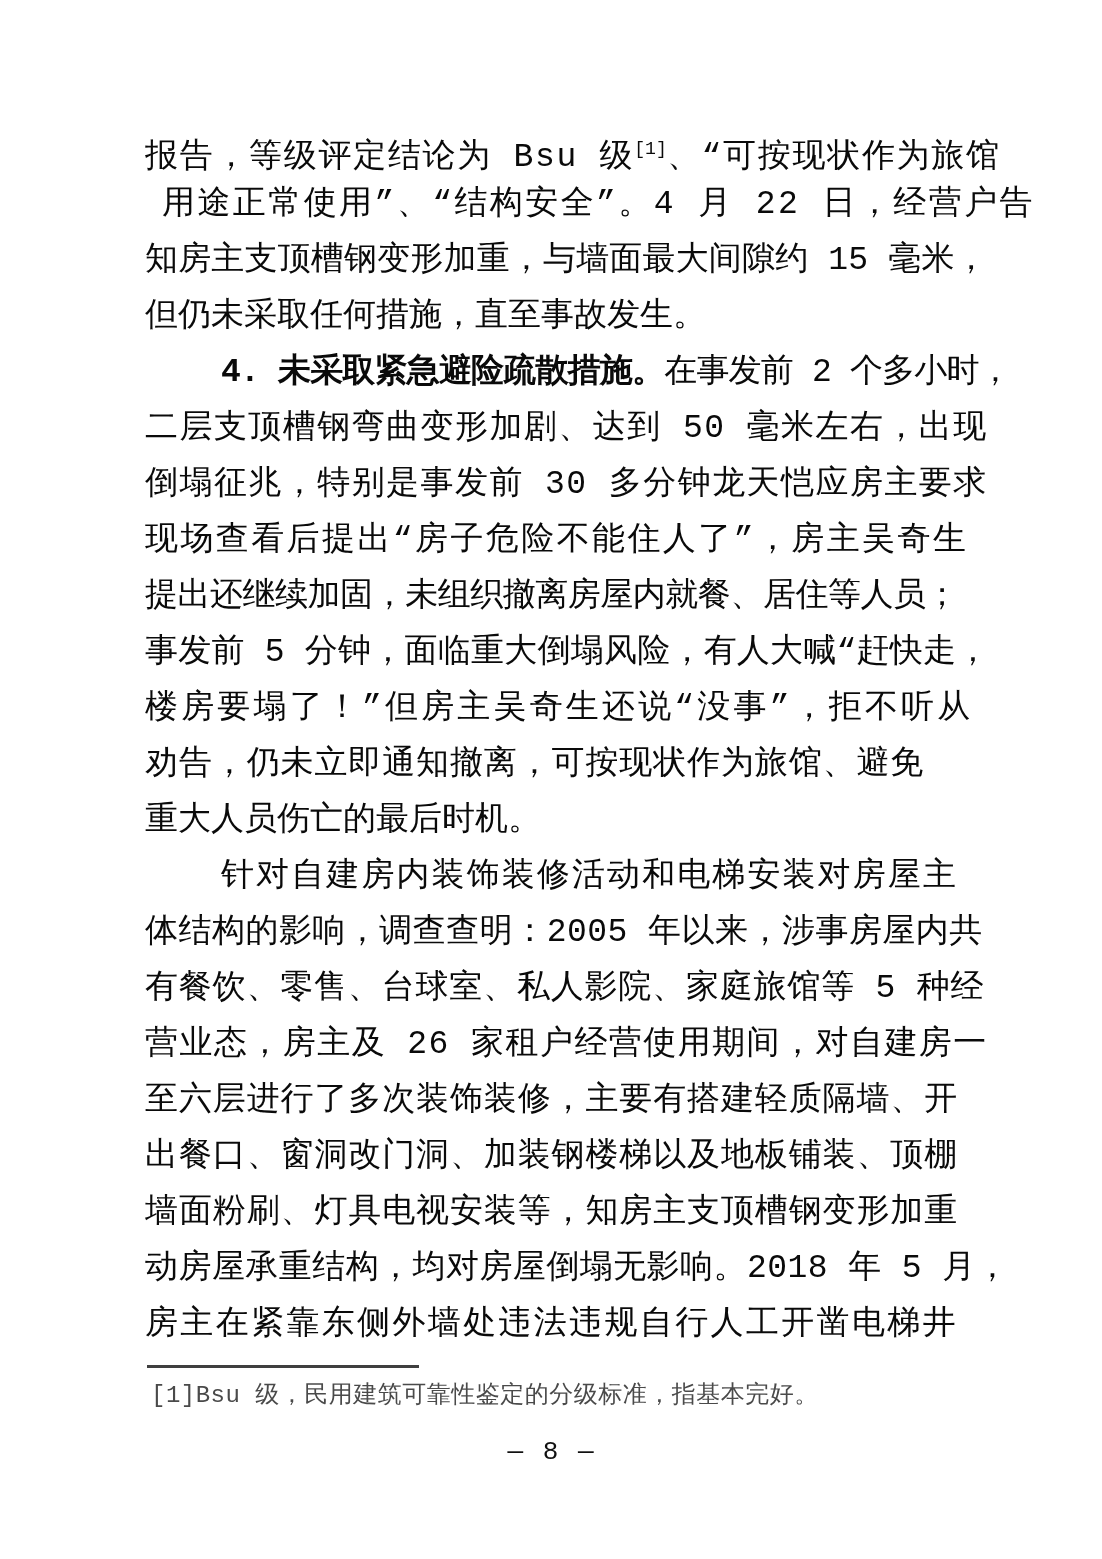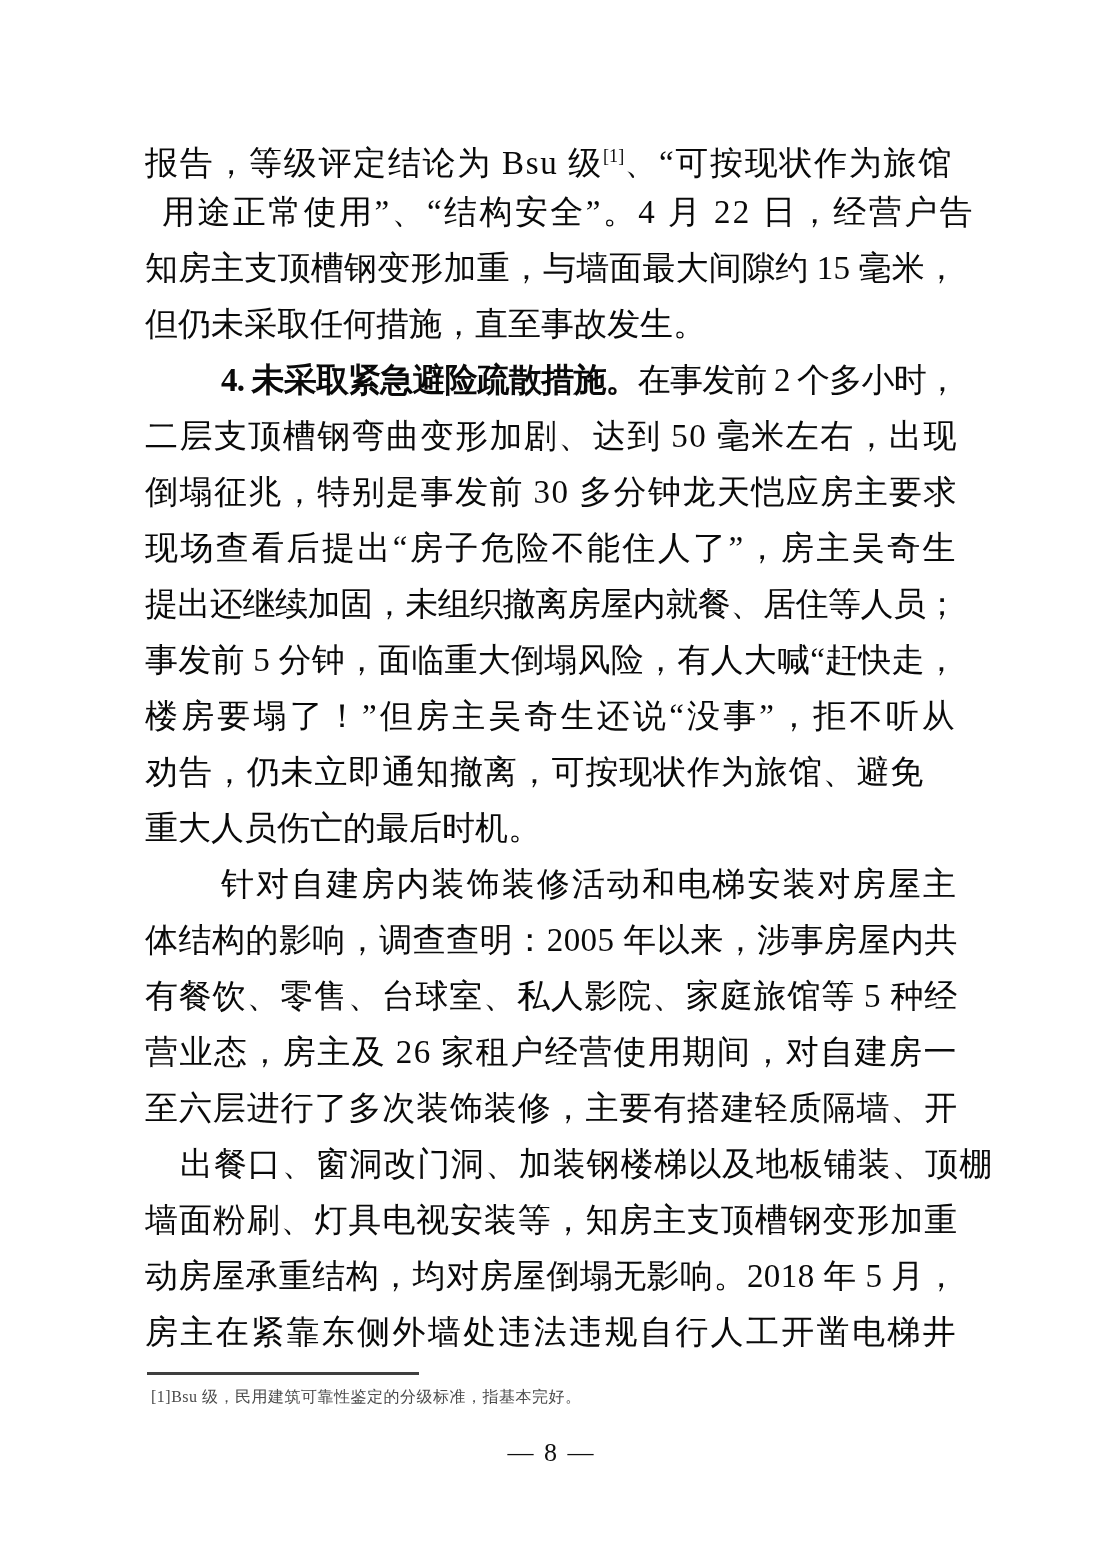--- a/index.html
+++ b/index.html
@@ -6,22 +6,23 @@
   body{
     width:1102px;height:1559px;
     background:#ffffff;
     position:relative;
     font-family:"Liberation Serif","DejaVu Serif",serif;
     color:#0a0a0a;
     overflow:hidden;
   }
   .doc{
     position:absolute;
-    left:145px;top:128px;
+    left:145px;top:121px;
     width:813px;
+    font-family:Liberation Mono, monospace;
   }
   .paragraph{margin:0;padding:0;}
   .line{
     height:56px;
     line-height:56px;
     font-size:33px;
     white-space:nowrap;
     overflow:visible;
   }
   .line.indent{padding-left:76px;}
@@ -32,23 +33,23 @@
     letter-spacing:0;
   }
   .footnote-divider{
     margin-top:12px;
     margin-left:2px;
     width:272px;
     height:0;
     border-top:3px solid #3f3f3f;
   }
   .footnote-text{
-    margin-top:7px;
+    margin-top:13px;
     padding-left:6px;
-    font-size:16px;
+    font-size:24px;
     line-height:30px;
     color:#4a4a4a;
     letter-spacing:0.5px;
     white-space:nowrap;
   }
   .page-number{
     margin-top:24px;
     text-align:center;
     font-size:26px;
     line-height:34px;
@@ -77,21 +78,21 @@
         <div class="line" style="letter-spacing: 3.16862px;"><span><span>楼房要塌了！”但房主吴奇生还说“没事”，拒不听从</span></span></div>
         <div class="line" style="letter-spacing: 0.875px;"><span><span>劝告，仍未立即通知撤离，可按现状作为旅馆、避免</span></span></div>
         <div class="line"><span><span>重大人员伤亡的最后时机。</span></span></div>
       </div>
       <div class="paragraph">
         <div class="line indent" style="letter-spacing: 2.09524px;"><span><span>针对自建房内装饰装修活动和电梯安装对房屋主</span></span></div>
         <div class="line" style="letter-spacing: 0.472222px;"><span><span>体结构的影响，调查查明：2005 年以来，涉事房屋内共</span></span></div>
         <div class="line" style="letter-spacing: 0.807692px;"><span><span>有餐饮、零售、台球室、私人影院、家庭旅馆等 5 种经</span></span></div>
         <div class="line" style="letter-spacing: 1.44231px;"><span><span>营业态，房主及 26 家租户经营使用期间，对自建房一</span></span></div>
         <div class="line" style="letter-spacing: 0.875px;"><span><span>至六层进行了多次装饰装修，主要有搭建轻质隔墙、开</span></span></div>
-        <div class="line" style="letter-spacing: 0.875px; margin-left: 35px;"><span><span>出餐口、窗洞改门洞、加装钢楼梯以及地板铺装、顶棚</span></span></div>
+        <div class="line" style="letter-spacing: 0.875px;"><span><span>出餐口、窗洞改门洞、加装钢楼梯以及地板铺装、顶棚</span></span></div>
         <div class="line" style="letter-spacing: 0.875px;"><span><span>墙面粉刷、灯具电视安装等，知房主支顶槽钢变形加重</span></span></div>
         <div class="line" style="letter-spacing: 0.439655px; text-align: right;"><span><span>动房屋承重结构，均对房屋倒塌无影响。2018 年 5 月，</span></span></div>
         <div class="line" style="letter-spacing: 2.34783px;"><span><span>房主在紧靠东侧外墙处违法违规自行人工开凿电梯井</span></span></div>
       </div>
     </div>
   <div class="footnote-divider"></div>
   <div class="footnote-text">[1]Bsu 级，民用建筑可靠性鉴定的分级标准，指基本完好。</div>
   <div class="page-number">— 8 —</div>
 </div>
 

